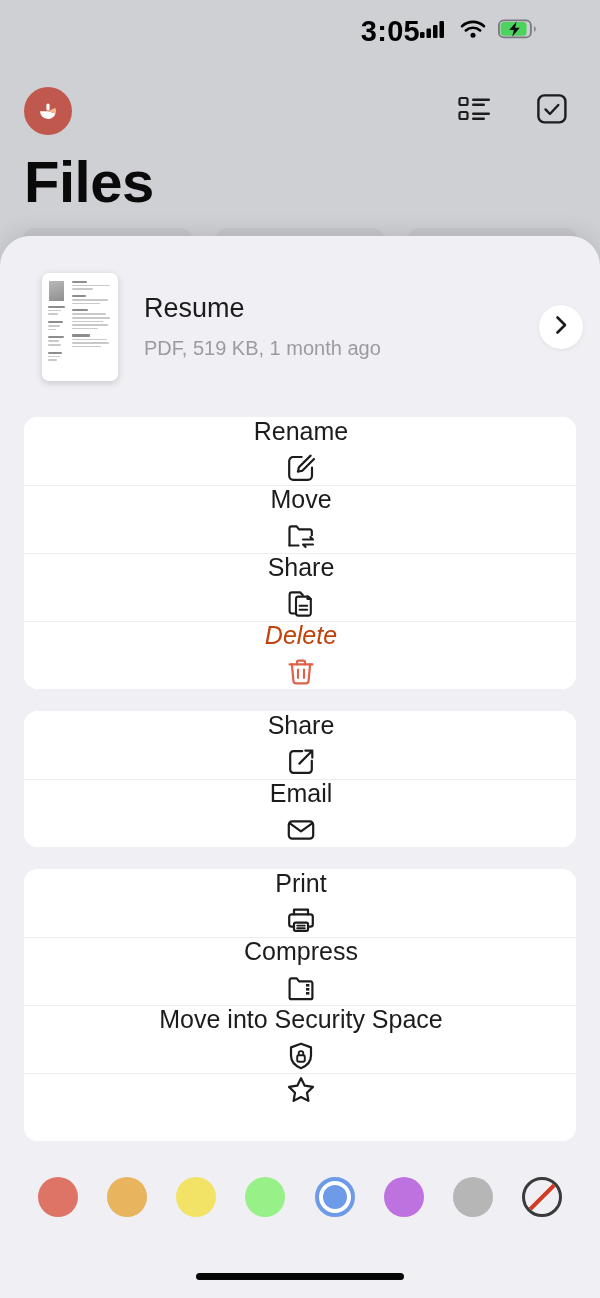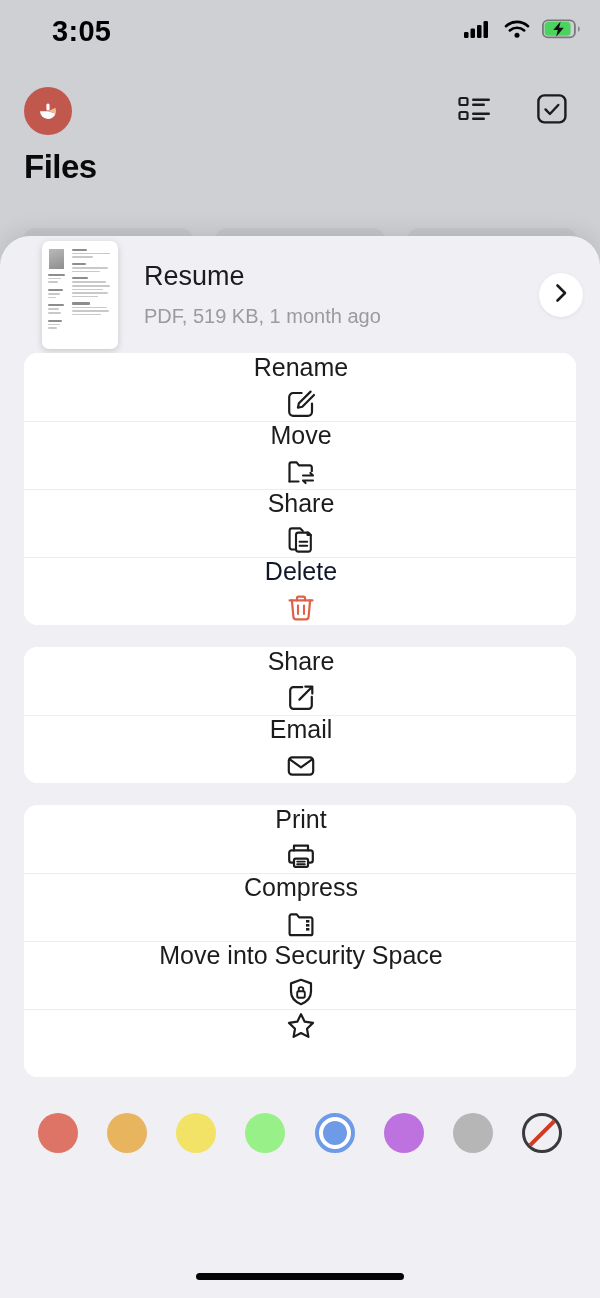--- a/index.html
+++ b/index.html
@@ -8,58 +8,58 @@
     font-family: "Liberation Sans", sans-serif;
     overflow: hidden;
   }
   body { position: relative; background: #cfd0d4; }
 
   
   .bg-app { position: absolute; inset: 0; background: #cfd0d4; }
 
   .statusbar {
     position: absolute; top: 0; left: 0; width: 600px; height: 62px;
-    display: flex; align-items: center; justify-content: space-between;
-    padding: 0 20px 0 52px;
+    display: flex; align-items: center; justify-content: flex-end;
+    padding: 0 64px 0 52px;
   }
   .sb-time { font-size: 29px; font-weight: 600; color: #000; letter-spacing: .3px; }
   .sb-right { display: flex; align-items: center; gap: 12px; }
 
   .navbar {
     position: absolute; top: 78px; left: 0; width: 600px; height: 66px;
     display: flex; align-items: center; justify-content: space-between;
     padding: 0 32px 0 24px;
   }
   .logo {
     width: 48px; height: 48px; border-radius: 50%;
     background: #c0584e; display: flex; align-items: center; justify-content: center;
   }
   .nav-actions { display: flex; align-items: center; gap: 44px; }
 
   .page-title {
     position: absolute; top: 148px; left: 24px;
-    font-size: 33px; font-weight: 700; color: #0a0a0a; letter-spacing: -.5px;
+    font-size: 58px; font-weight: 700; color: #0a0a0a; letter-spacing: -.5px;
   }
 
   .ghost-cards { position: absolute; top: 228px; left: 0; width: 600px; height: 60px; }
   .ghost-card {
     position: absolute; top: 0; height: 58px; border-radius: 14px;
     background: #c6c7cb;
   }
 
   
   .sheet {
     position: absolute; left: 0; top: 236px; width: 600px; height: 1062px;
     background: #f0eff4; border-radius: 30px 30px 0 0;
     box-shadow: 0 -4px 22px rgba(0,0,0,.10);
   }
 
   
   .file-header {
-    position: relative; height: 117px;
+    position: relative; height: 181px;
     display: flex; align-items: center; padding: 0 17px 0 42px;
   }
   .thumb {
     width: 76px; height: 108px; border-radius: 7px; background: #fff;
     box-shadow: 0 2px 7px rgba(0,0,0,.17); overflow: hidden; flex: 0 0 auto;
     position: relative; padding: 7px 6px;
   }
   .thumb-photo {
     position: absolute; left: 7px; top: 8px; width: 15px; height: 20px;
     background: linear-gradient(160deg,#b9b9b9,#8e8e8e);
@@ -84,21 +84,21 @@
   }
   .row {
     height: 68px; display: flex; align-items: center; justify-content: space-between;
     padding: 0 24px 0 26px; position: relative; background: #fff; flex-direction: column;
   }
   .row + .row::before {
     content: ""; position: absolute; left: 0; right: 0; top: 0; height: 1px;
     background: #ededf0;
   }
   .row-label { font-size: 25px; color: #1c1c1e; }
-  .row.danger .row-label { color: #0f172a; }
+  .row.danger .row-label { color: #c2410c; font-style: italic; }
   .row-icon { width: 34px; height: 34px; display: flex; align-items: center; justify-content: center; }
 
   
   .colors {
     display: flex; align-items: center; justify-content: space-between;
     padding: 14px 38px 0 38px;
   }
   .swatch { width: 40px; height: 40px; border-radius: 50%; }
   .swatch-sel {
     width: 40px; height: 40px; border-radius: 50%;

